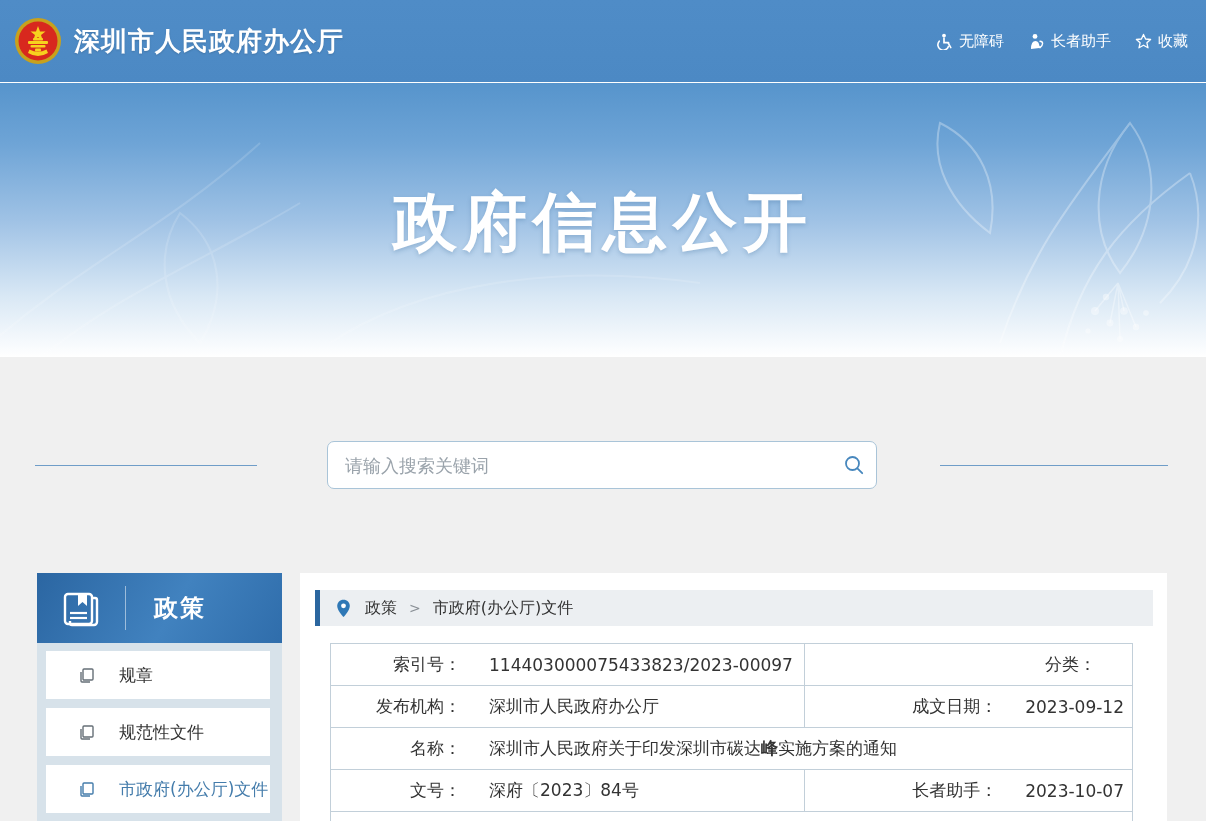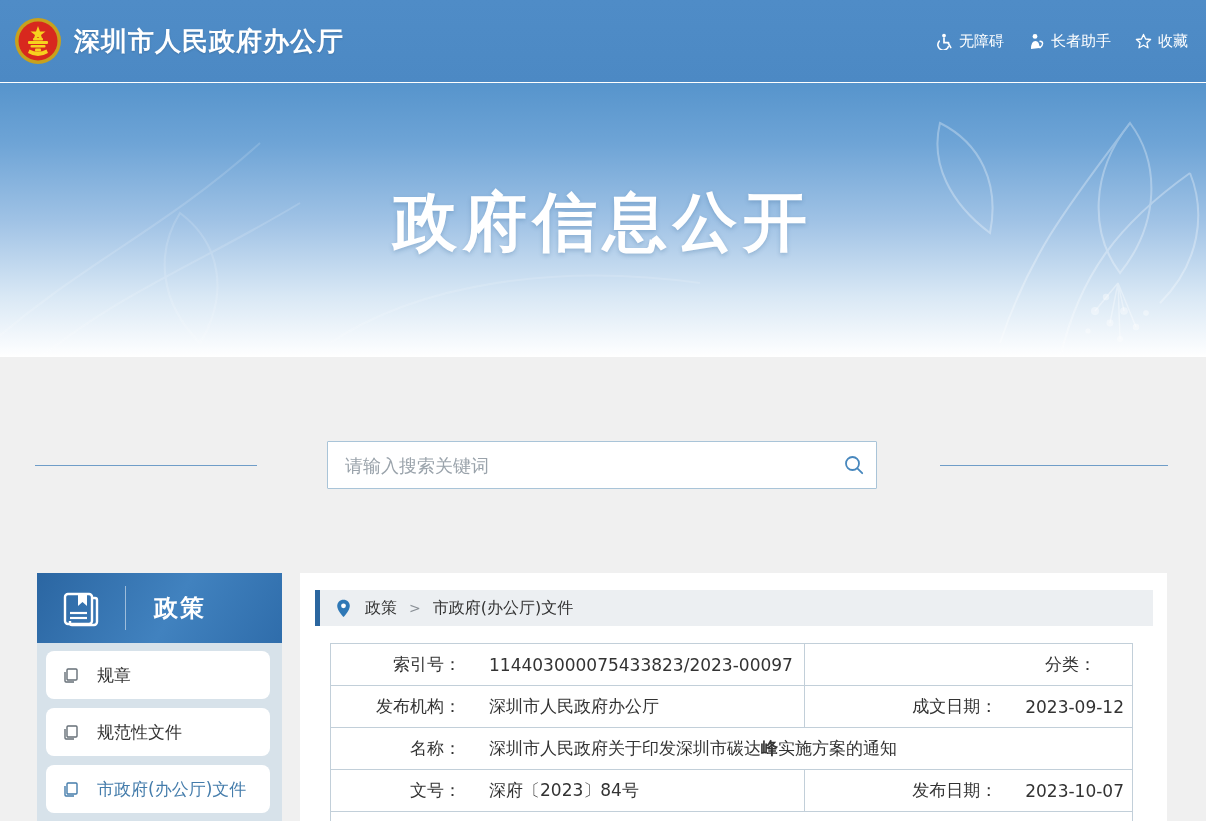--- a/index.html
+++ b/index.html
@@ -25,21 +25,21 @@
   .banner { position:absolute; left:0; top:82px; width:1206px; height:275px;
     background:linear-gradient(180deg,#5694cc 0%,#6ea4d6 22%,#9fc2e5 50%,#d9e8f5 78%,#ffffff 100%);
     border-top:1px solid rgba(255,255,255,0.35); overflow:hidden; }
   .banner-deco { position:absolute; left:0; top:0; width:1206px; height:275px; }
   .banner-title { position:absolute; left:0; top:72px; width:1206px; text-align:center;
     color:#ffffff; font-size:64px; font-weight:900; letter-spacing:6px;
     text-shadow:0 2px 4px rgba(40,90,140,0.25);margin-top:24px; }
 
   
   .search-wrap { position:absolute; left:327px; top:441px; width:550px; height:48px;
-    background:#ffffff; border:1px solid #a9c4d8; border-radius:1px;
+    background:#ffffff; border:1px solid #a9c4d8; border-radius:7px;
     display:flex; align-items:center; }
   .search-input { flex:1; height:44px; border:none; outline:none; background:transparent;
     padding:0 14px 0 17px; font-size:18px; color:#333;
     font-family:"DejaVu Sans","Liberation Sans",sans-serif; }
   .search-input::placeholder { color:#9aa3ab; }
   .search-btn { width:44px; height:44px; border:none; background:transparent; cursor:pointer;
     display:flex; align-items:center; justify-content:center; }
   .deco-line { position:absolute; top:465px; height:1px; background:#6f9dc8; }
   .deco-line.left { left:35px; width:222px; }
   .deco-line.right { left:940px; width:228px; }
@@ -47,22 +47,22 @@
   
   .sidebar { position:absolute; left:37px; top:573px; width:245px; height:248px;
     background:#d7e2ea; }
   .sidebar-head { height:70px; display:flex; align-items:center;
     background:linear-gradient(120deg,#2b66a2 0%,#4182bf 55%,#2f6dab 100%); }
   .sidebar-head .book { margin-left:22px; }
   .sidebar-head .vsep { width:1px; height:44px; background:rgba(255,255,255,0.5); margin-left:22px; }
   .sidebar-head .cat { color:#ffffff; font-size:24px; font-weight:bold; margin-left:28px;
     letter-spacing:2px; }
   .side-item { margin:8px 12px 9px 9px; height:48px; background:#ffffff;
-    display:flex; align-items:center; padding-left:17px; gap:19px; cursor:pointer;
-    color:#333333; font-size:17px;border-radius:8px; }
+    display:flex; align-items:center; padding-left:33px; gap:25px; cursor:pointer;
+    color:#333333; font-size:17px; }
   .side-item .doc-ic { color:#666f77; display:flex; }
   .side-item.active { color:#447cab; }
   .side-item.active .doc-ic { color:#447cab; }
 
   
   .main { position:absolute; left:300px; top:573px; width:867px; height:248px; background:#ffffff; }
   .crumb-bar { position:absolute; left:15px; top:17px; width:838px; height:36px;
     background:#eceff2; display:flex; align-items:center; }
   .crumb-accent { width:5px; height:36px; background:#2b669f; flex:0 0 5px; }
   .crumb-bar .pin { margin-left:16px; display:flex; }
@@ -258,21 +258,21 @@
           <span class="tlabel">名称：</span>
           <span class="tvalue"><span>深圳市人民政府关于印发深圳市碳达</span><span class="hl">峰</span><span>实施方案的通知</span></span>
         </div>
       </div>
       <div class="trow">
         <div class="tcell lc">
           <span class="tlabel">文号：</span>
           <span class="tvalue">深府〔2023〕84号</span>
         </div>
         <div class="tcell rc">
-          <span class="tlabel">发布日期：</span>
+          <span class="tlabel">长者助手：</span>
           <span class="tvalue">2023-10-07</span>
         </div>
       </div>
       <div class="trow stub">
         
       </div>
     </div>
 
   </div>
 

